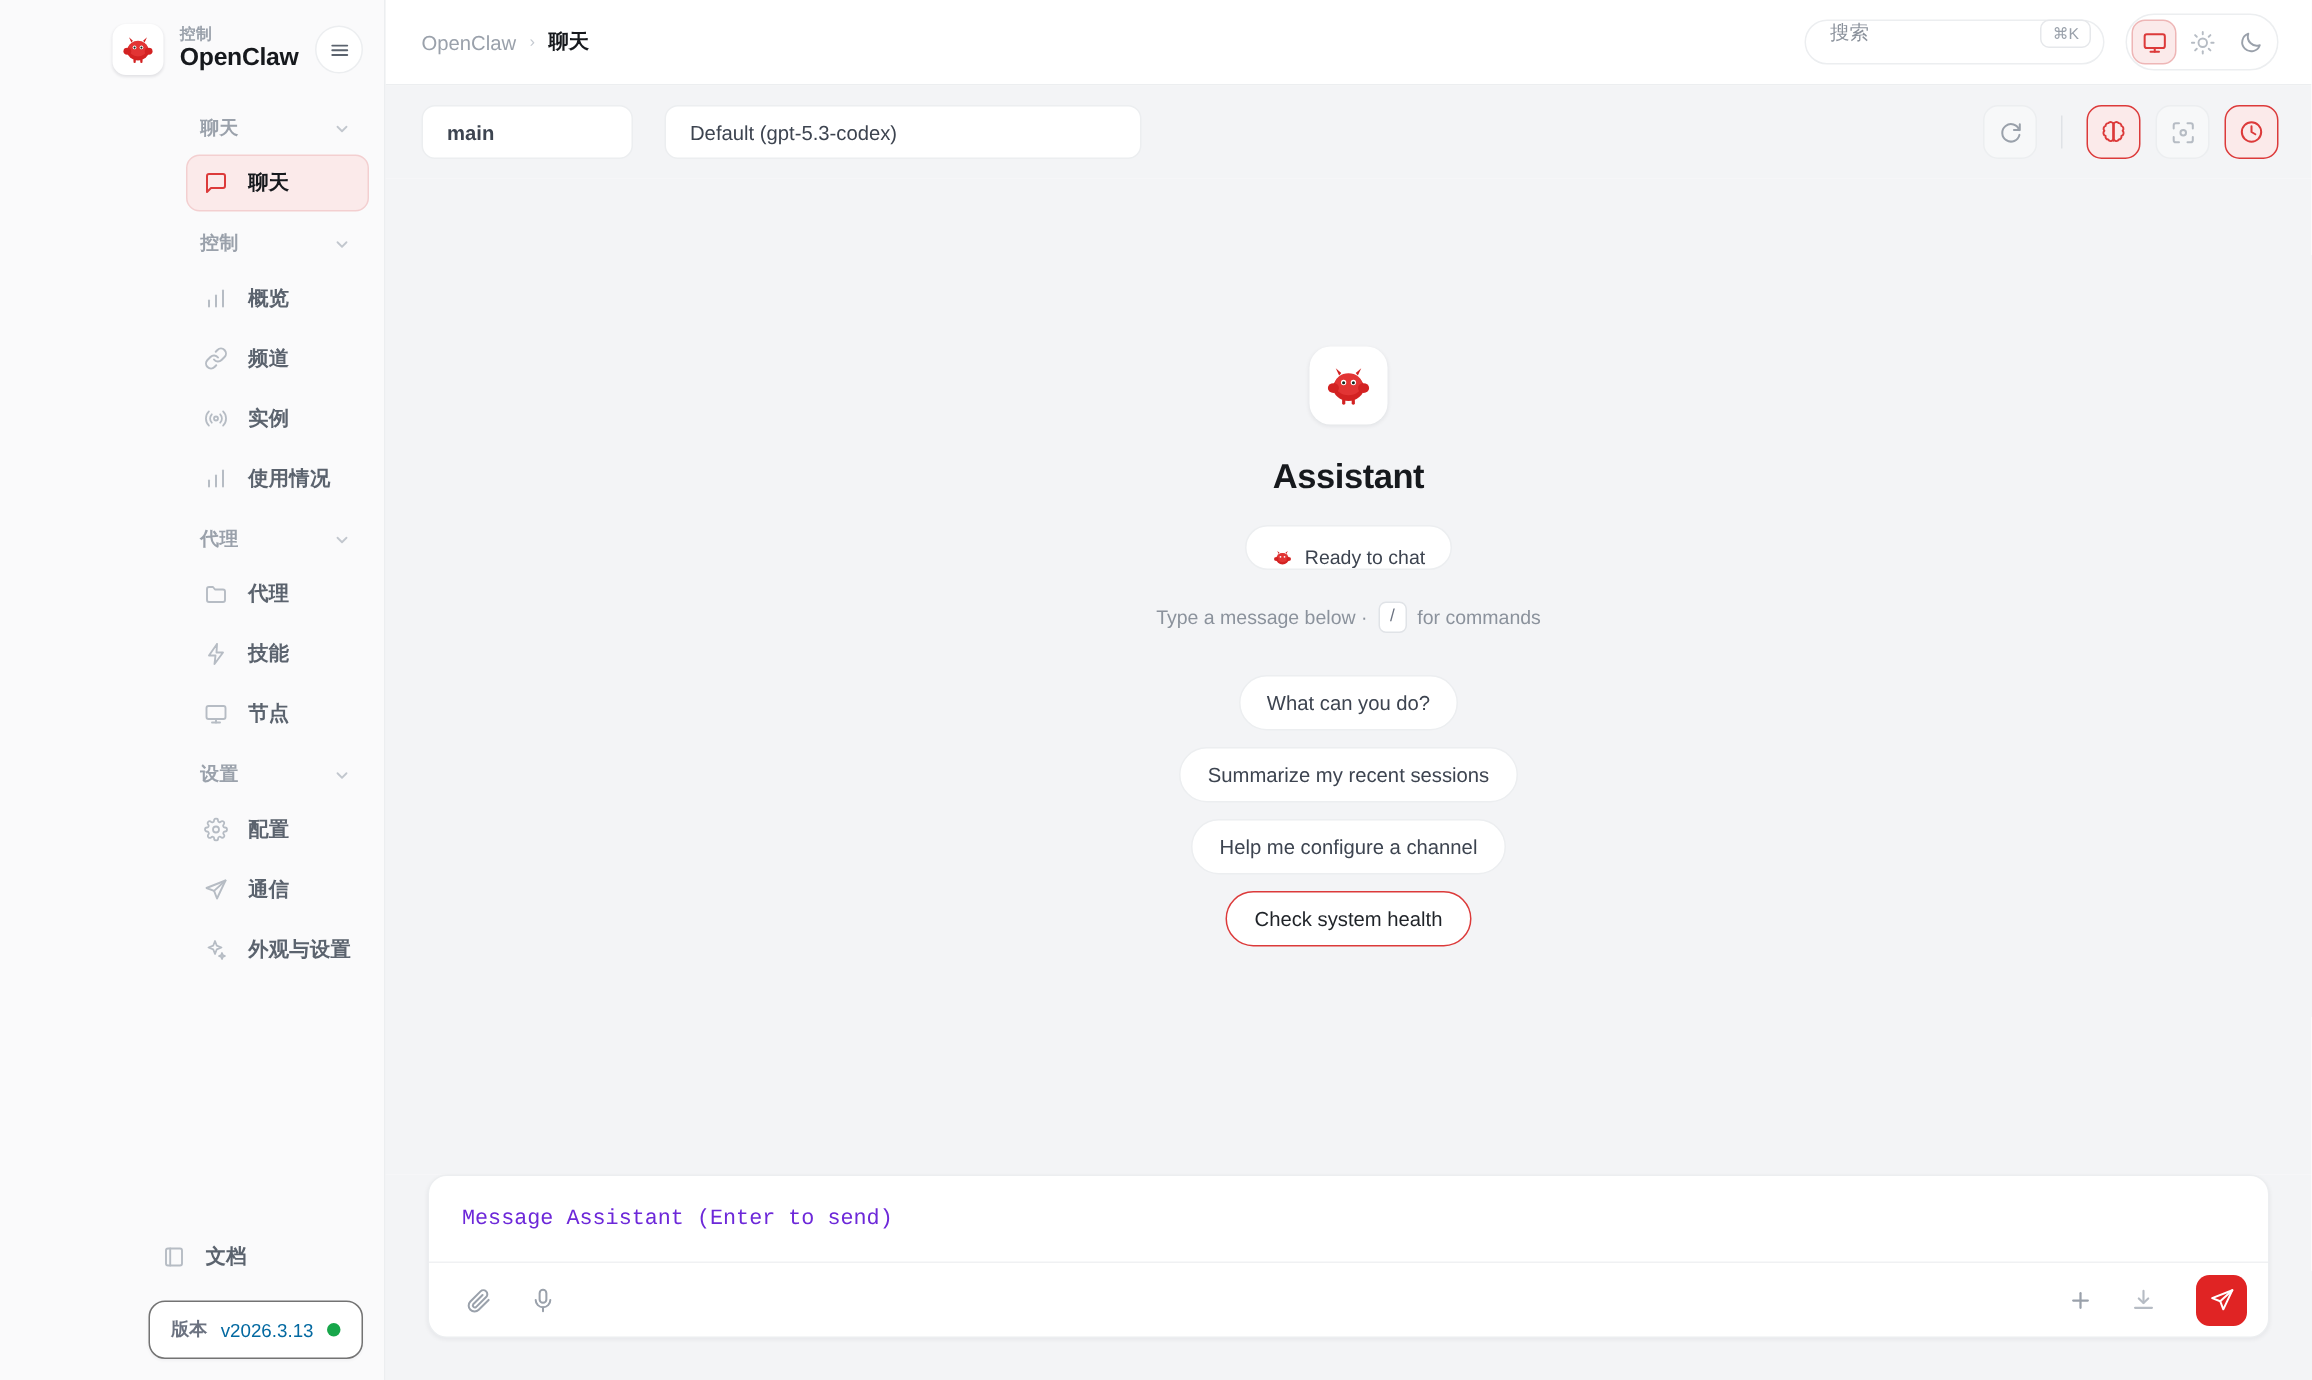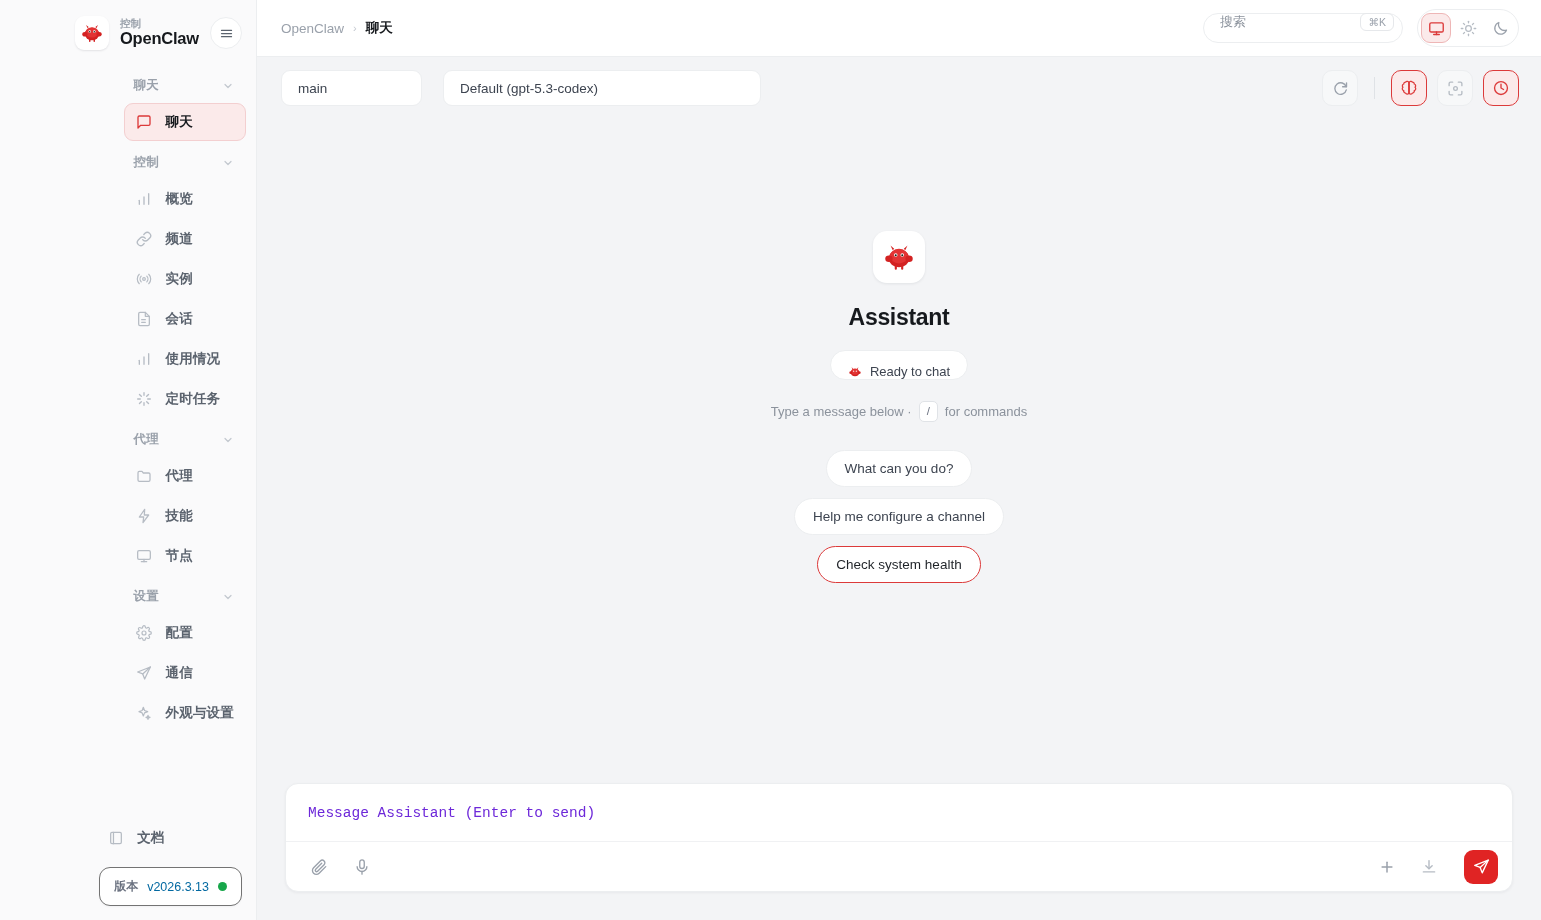--- a/index.html
+++ b/index.html
@@ -221,21 +221,21 @@
     background: #ffffff;
     border: 1px solid #eceef0;
     border-radius: 9px;
     display: flex;
     align-items: center;
     padding: 0 16px;
     font-size: 13.5px;
     color: #3d4450;
     cursor: pointer;
   }
-  .select-branch { width: 141px; margin-right: 21px; }
+  .select-branch { width: 141px; margin-right: 21px; font-weight: bold; }
   .select-model { width: 318px; }
 
   .toolbar-right { margin-left: auto; display: flex; align-items: center; gap: 10px; }
   .tb-btn {
     width: 36px; height: 36px;
     border-radius: 10px;
     background: #f7f8f9;
     border: 1px solid #eceef0;
     display: flex; align-items: center; justify-content: center;
     cursor: pointer;
@@ -461,53 +461,27 @@
               <path d="M16.2 7.8a6 6 0 0 1 0 8.4"></path>
               <path d="M7.8 16.2a6 6 0 0 1 0-8.4"></path>
               <path d="M19.1 4.9a10 10 0 0 1 0 14.2"></path>
               <path d="M4.9 19.1a10 10 0 0 1 0-14.2"></path>
             </svg>
         </span>
         <span class="nav-label">实例</span>
       </div>
       <div class="nav-item">
         <span class="ico">
-          <svg width="16" height="16" viewBox="0 0 24 24" fill="none" stroke="#b6bcc4" stroke-width="1.9" stroke-linecap="round" stroke-linejoin="round">
-              <path d="M14 2H6a2 2 0 0 0-2 2v16a2 2 0 0 0 2 2h12a2 2 0 0 0 2-2V8z"></path>
-              <polyline points="14 2 14 8 20 8"></polyline>
-              <line x1="8.5" y1="13" x2="14" y2="13"></line>
-              <line x1="8.5" y1="17" x2="14" y2="17"></line>
-            </svg>
-        </span>
-        <span class="nav-label">会话</span>
-      </div>
-      <div class="nav-item">
-        <span class="ico">
           <svg width="16" height="16" viewBox="0 0 24 24" fill="none" stroke="#b6bcc4" stroke-width="2" stroke-linecap="round">
               <line x1="5" y1="20" x2="5" y2="14"></line>
               <line x1="12" y1="20" x2="12" y2="9"></line>
               <line x1="19" y1="20" x2="19" y2="4"></line>
             </svg>
         </span>
         <span class="nav-label">使用情况</span>
-      </div>
-      <div class="nav-item">
-        <span class="ico">
-          <svg width="16" height="16" viewBox="0 0 24 24" fill="none" stroke="#b6bcc4" stroke-width="2" stroke-linecap="round">
-              <line x1="12" y1="2.5" x2="12" y2="6.5"></line>
-              <line x1="12" y1="17.5" x2="12" y2="21.5"></line>
-              <line x1="2.5" y1="12" x2="6.5" y2="12"></line>
-              <line x1="17.5" y1="12" x2="21.5" y2="12"></line>
-              <line x1="5.2" y1="5.2" x2="8" y2="8"></line>
-              <line x1="16" y1="16" x2="18.8" y2="18.8"></line>
-              <line x1="18.8" y1="5.2" x2="16" y2="8"></line>
-              <line x1="8" y1="16" x2="5.2" y2="18.8"></line>
-            </svg>
-        </span>
-        <span class="nav-label">定时任务</span>
       </div>
 
       <div class="section-head">
         <span class="section-title">代理</span>
         <span>
           <svg width="12" height="12" viewBox="0 0 24 24" fill="none" stroke="#c2c7ce" stroke-width="2.4" stroke-linecap="round" stroke-linejoin="round">
               <polyline points="6 9 12 15 18 9"></polyline>
             </svg>
         </span>
       </div>
@@ -719,20 +693,21 @@
       </div>
 
       <div class="hint-row">
         <span>Type a message below ·</span>
         <span class="hint-key">/</span>
         <span>for commands</span>
       </div>
 
       <div class="chips">
         <div class="chip">What can you do?</div>
+        <div class="chip">Summarize my recent sessions</div>
         <div class="chip">Help me configure a channel</div>
         <div class="chip accent">Check system health</div>
       </div>
     </div>
 
     <div class="composer-wrap">
       <div class="composer">
         <div class="composer-input">Message Assistant (Enter to send)</div>
         <div class="composer-bar">
           <span class="cbtn">

